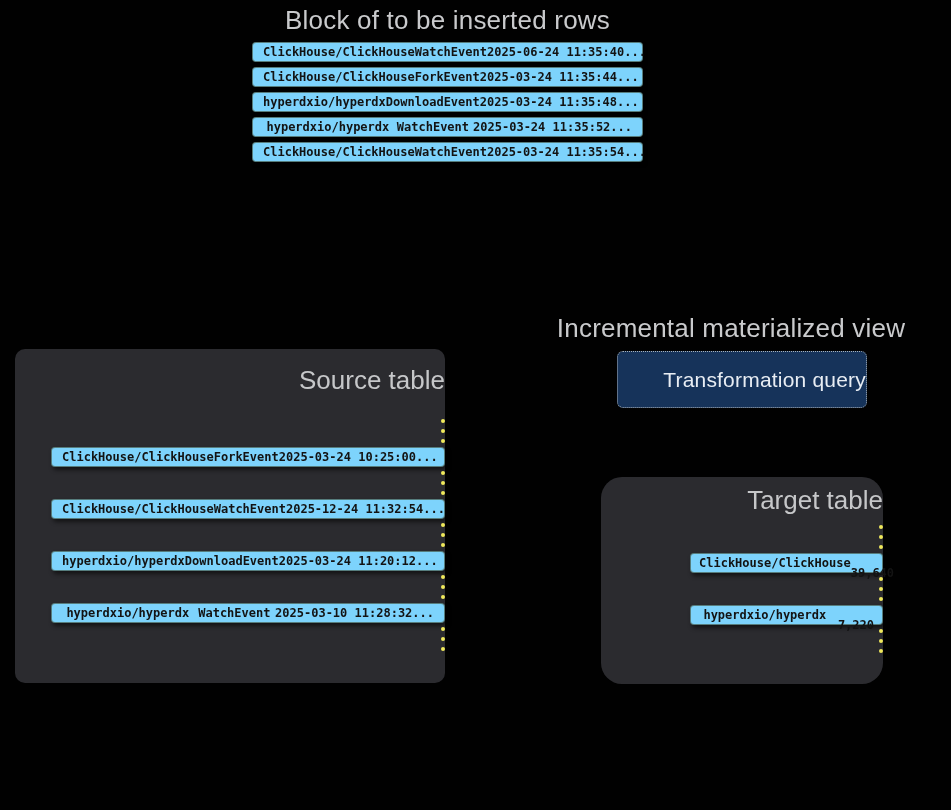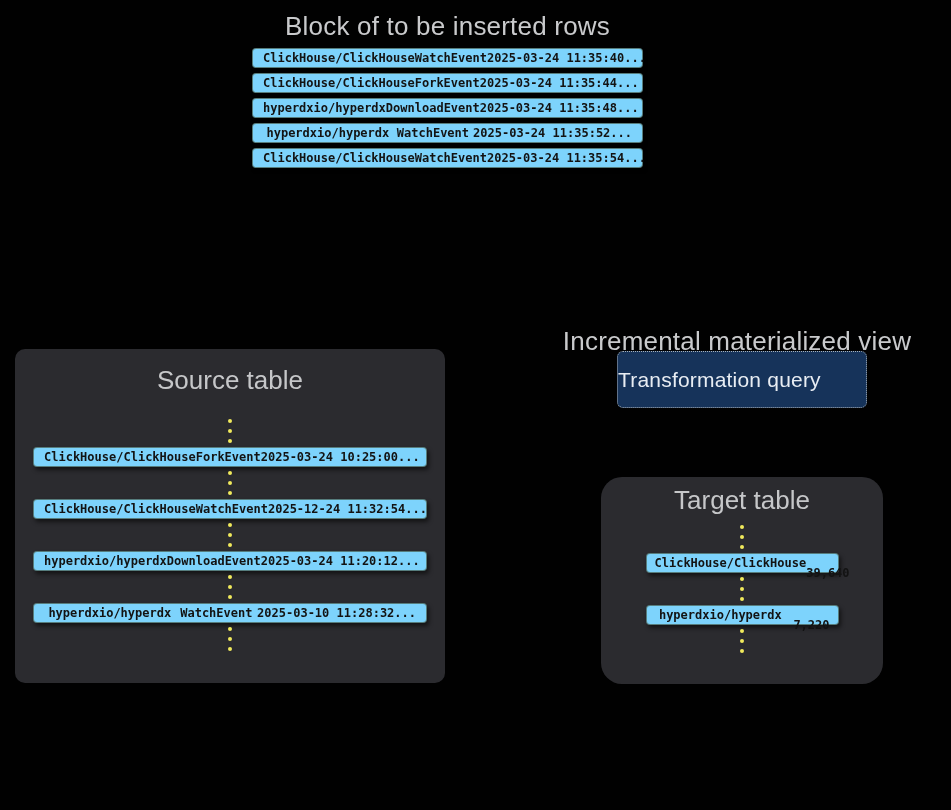--- a/index.html
+++ b/index.html
@@ -10,21 +10,21 @@
     overflow:hidden;
     font-family:"Liberation Sans", sans-serif;
   }
   
   .heading{
     color:#c9cacc;
     font-size:26px;
     font-weight:400;
     text-align:center;
     line-height:32px;
-    margin:6px;
+    margin:0;
     letter-spacing:.2px;
   }
   .panel-title{
     color:#c6c7c9;
     font-size:26px;
     font-weight:400;
     text-align:center;
     line-height:34px;
     margin:0;
   }
@@ -53,38 +53,38 @@
   .c-repo2{flex:1;text-align:center;}
   .c-count{width:6ch;text-align:right;margin-top:20px;}
   
   .vdots{display:flex;flex-direction:column;align-items:center;gap:6px;}
   .vdots i{display:block;width:4px;height:4px;border-radius:50%;background:#f0e95c;}
   
   .insert-block{position:absolute;left:252px;top:4px;width:391px;}
   .insert-block .heading{margin-bottom:6px;white-space:nowrap;}
   .insert-block .data-row{width:391px;margin-bottom:5px;}
   
-  .mv-title{position:absolute;left:511px;top:319px;width:440px;white-space:nowrap;}
+  .mv-title{position:absolute;left:511px;top:312px;width:440px;white-space:nowrap;}
   .query-box{
     position:absolute;left:617px;top:351px;width:250px;height:57px;
     box-sizing:border-box;
     background:#16335a;
     border:1px dotted #a9b2ba;
     border-radius:6px;
-    display:flex;align-items:center;justify-content:flex-start;
+    display:flex;align-items:center;justify-content:flex-end;
   }
   .query-box span{
     color:#e8edf3;font-size:21px;font-weight:400;letter-spacing:.2px;
   }
   
   .panel{
     position:absolute;
     background:#2b2b2f;
     border-radius:10px;
-    display:flex;flex-direction:column;align-items:center;
+    display:flex;flex-direction:column;align-items:flex-end;
     box-sizing:border-box;
   }
   .source-panel{left:15px;top:349px;width:430px;height:334px;}
   .source-panel .panel-title{margin-top:14px;}
   .source-panel .vdots.first{margin-top:22px;margin-bottom:4px;}
   .source-panel .vdots{margin:4px 0;}
   .source-panel .data-row{width:394px;box-shadow:2px 3px 4px rgba(0,0,0,.55);}
   
   .target-panel{left:601px;top:477px;width:282px;height:207px;border-radius:21px;}
   .target-panel .panel-title{margin-top:6px;}
@@ -96,21 +96,21 @@
 <body>
 
 <div class="canvas">
 
   <section class="insert-block">
     <h2 class="heading">Block of to be inserted rows</h2>
 
     <div class="data-row">
       <span class="c-repo">ClickHouse/ClickHouse</span>
       <span class="c-event">WatchEvent</span>
-      <span class="c-ts">2025-03-24 11:35:40</span>
+      <span class="c-ts">2025-06-24 11:35:40</span>
       <span class="c-more">...</span>
     </div>
     <div class="data-row">
       <span class="c-repo">ClickHouse/ClickHouse</span>
       <span class="c-event">ForkEvent</span>
       <span class="c-ts">2025-03-24 11:35:44</span>
       <span class="c-more">...</span>
     </div>
     <div class="data-row">
       <span class="c-repo">hyperdxio/hyperdx</span>

